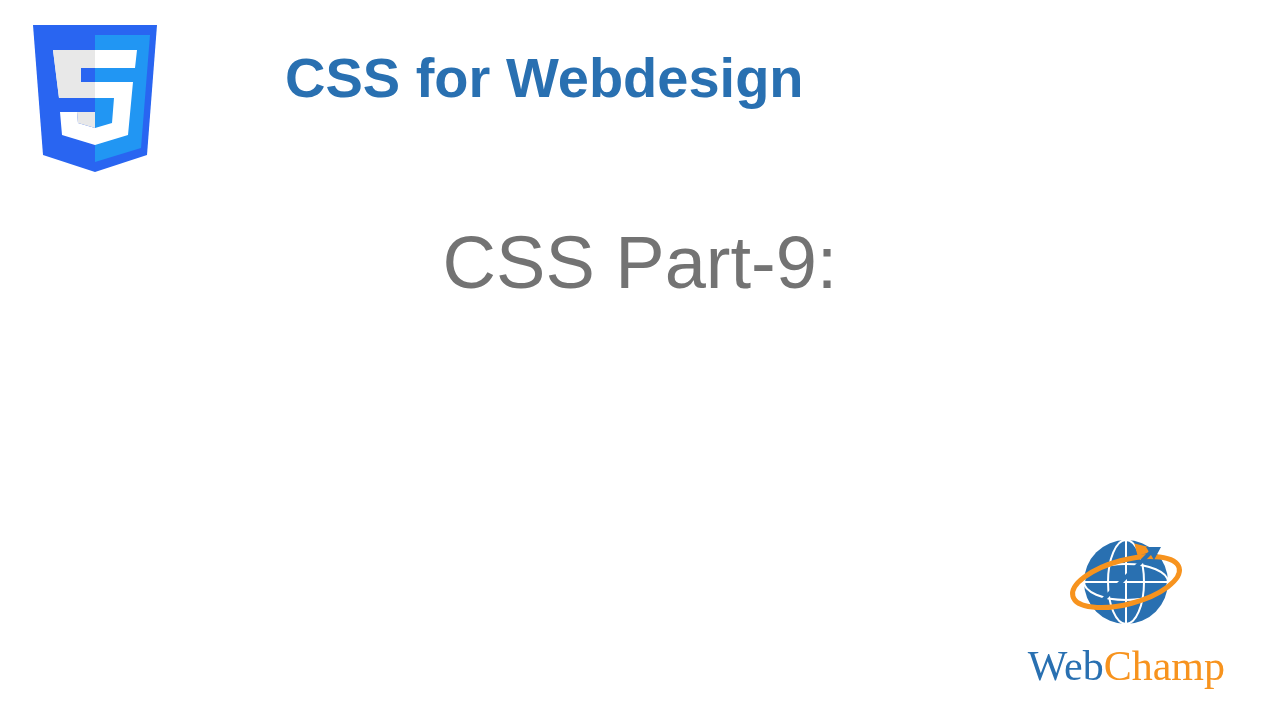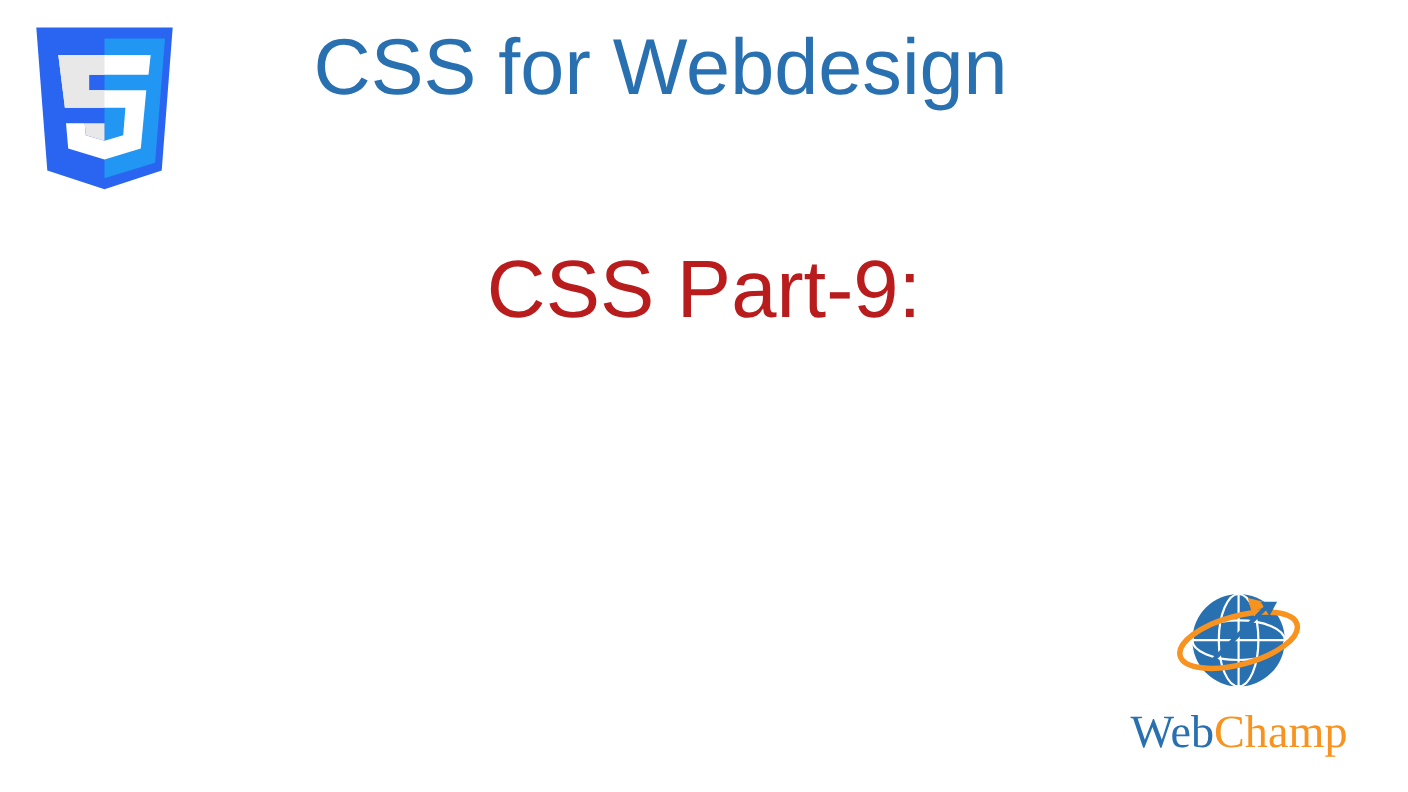--- a/index.html
+++ b/index.html
@@ -20,33 +20,34 @@
       align-items: flex-start;
       padding-top: 20px;
       padding-left: 25px;
     }
     .css3-logo {
       width: 140px;
       height: 160px;
       position: relative;
     }
     .main-heading {
-      font-size: 72px;
-      font-weight: 400;
+      font-size: 56px;
+      font-weight: 700;
       color: #2970b1;
       margin-left: 120px;
+      margin-top: 25px;
     }
     .title-section {
       text-align: center;
       margin-top: 40px;
     }
     .part-title {
       font-size: 74px;
       font-weight: 500;
-      color: #b91c1c;
+      color: #737373;
       line-height: 1.15;
     }
     .subtitle {
       font-size: 74px;
       font-weight: 500;
       color: #3fa9f5;
       line-height: 1.15;
       margin-top: 5px;
     }
     .brand-section {

